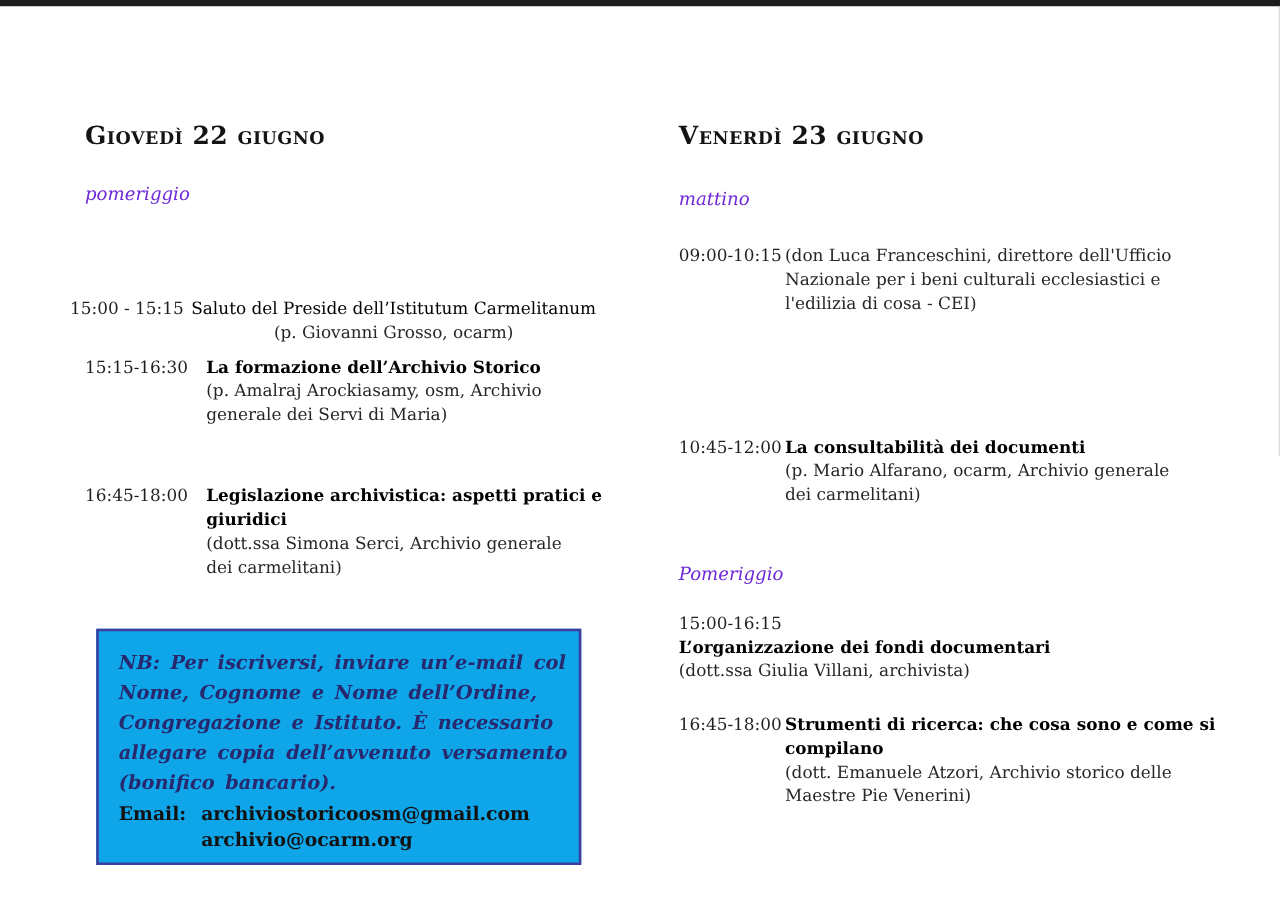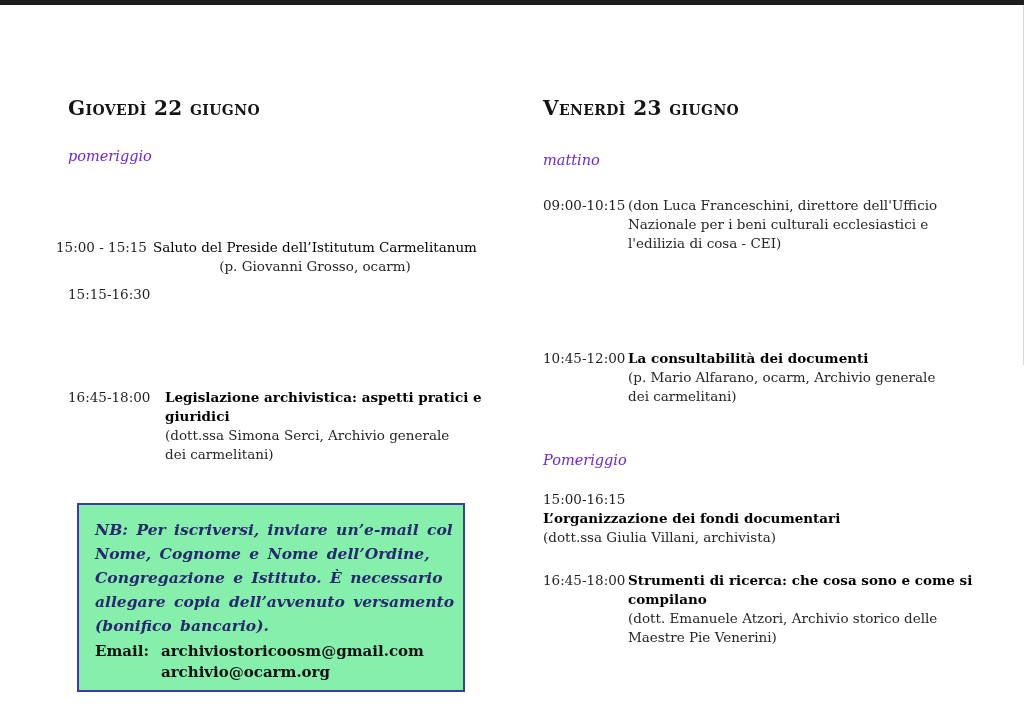--- a/index.html
+++ b/index.html
@@ -81,21 +81,21 @@
   #r-entry-p0 { left: 543px; top: 490px; flex-direction: column; }
   #r-entry-p1 { left: 543px; top: 571px; }
 
   .note-box {
     position: absolute;
     left: 77px; top: 503px;
     width: 388px; height: 189px;
     box-sizing: border-box;
     border: 2px solid #3d3da0;
     padding: 13px 15px 8px 16px;
-    background: #86efac;
+    background: #0ea5e9;
   }
   .note-text {
     font-style: italic;
     font-weight: 600;
     font-size: 15.5px;
     line-height: 24px;
     white-space: pre;
     color: #28286e;
     word-spacing: 3px;
   }
@@ -122,20 +122,25 @@
 <div class="entry left-col plain-title centered" id="l-entry-0">
   <div class="time">15:00 - 15:15</div>
   <div class="content">
     <div class="title">Saluto del Preside dell’Istitutum Carmelitanum</div>
     <div class="speaker">(p. Giovanni Grosso, ocarm)</div>
   </div>
 </div>
 
 <div class="entry left-col" id="l-entry-1">
   <div class="time">15:15-16:30</div>
+  <div class="content">
+    <div class="title">La formazione dell’Archivio Storico</div>
+    <div class="speaker">(p. Amalraj Arockiasamy, osm, Archivio
+generale dei Servi di Maria)</div>
+  </div>
 </div>
 
 <div class="entry left-col" id="l-entry-2">
   <div class="time">16:45-18:00</div>
   <div class="content">
     <div class="title">Legislazione archivistica: aspetti pratici e
 giuridici</div>
     <div class="speaker">(dott.ssa Simona Serci, Archivio generale
 dei carmelitani)</div>
   </div>

